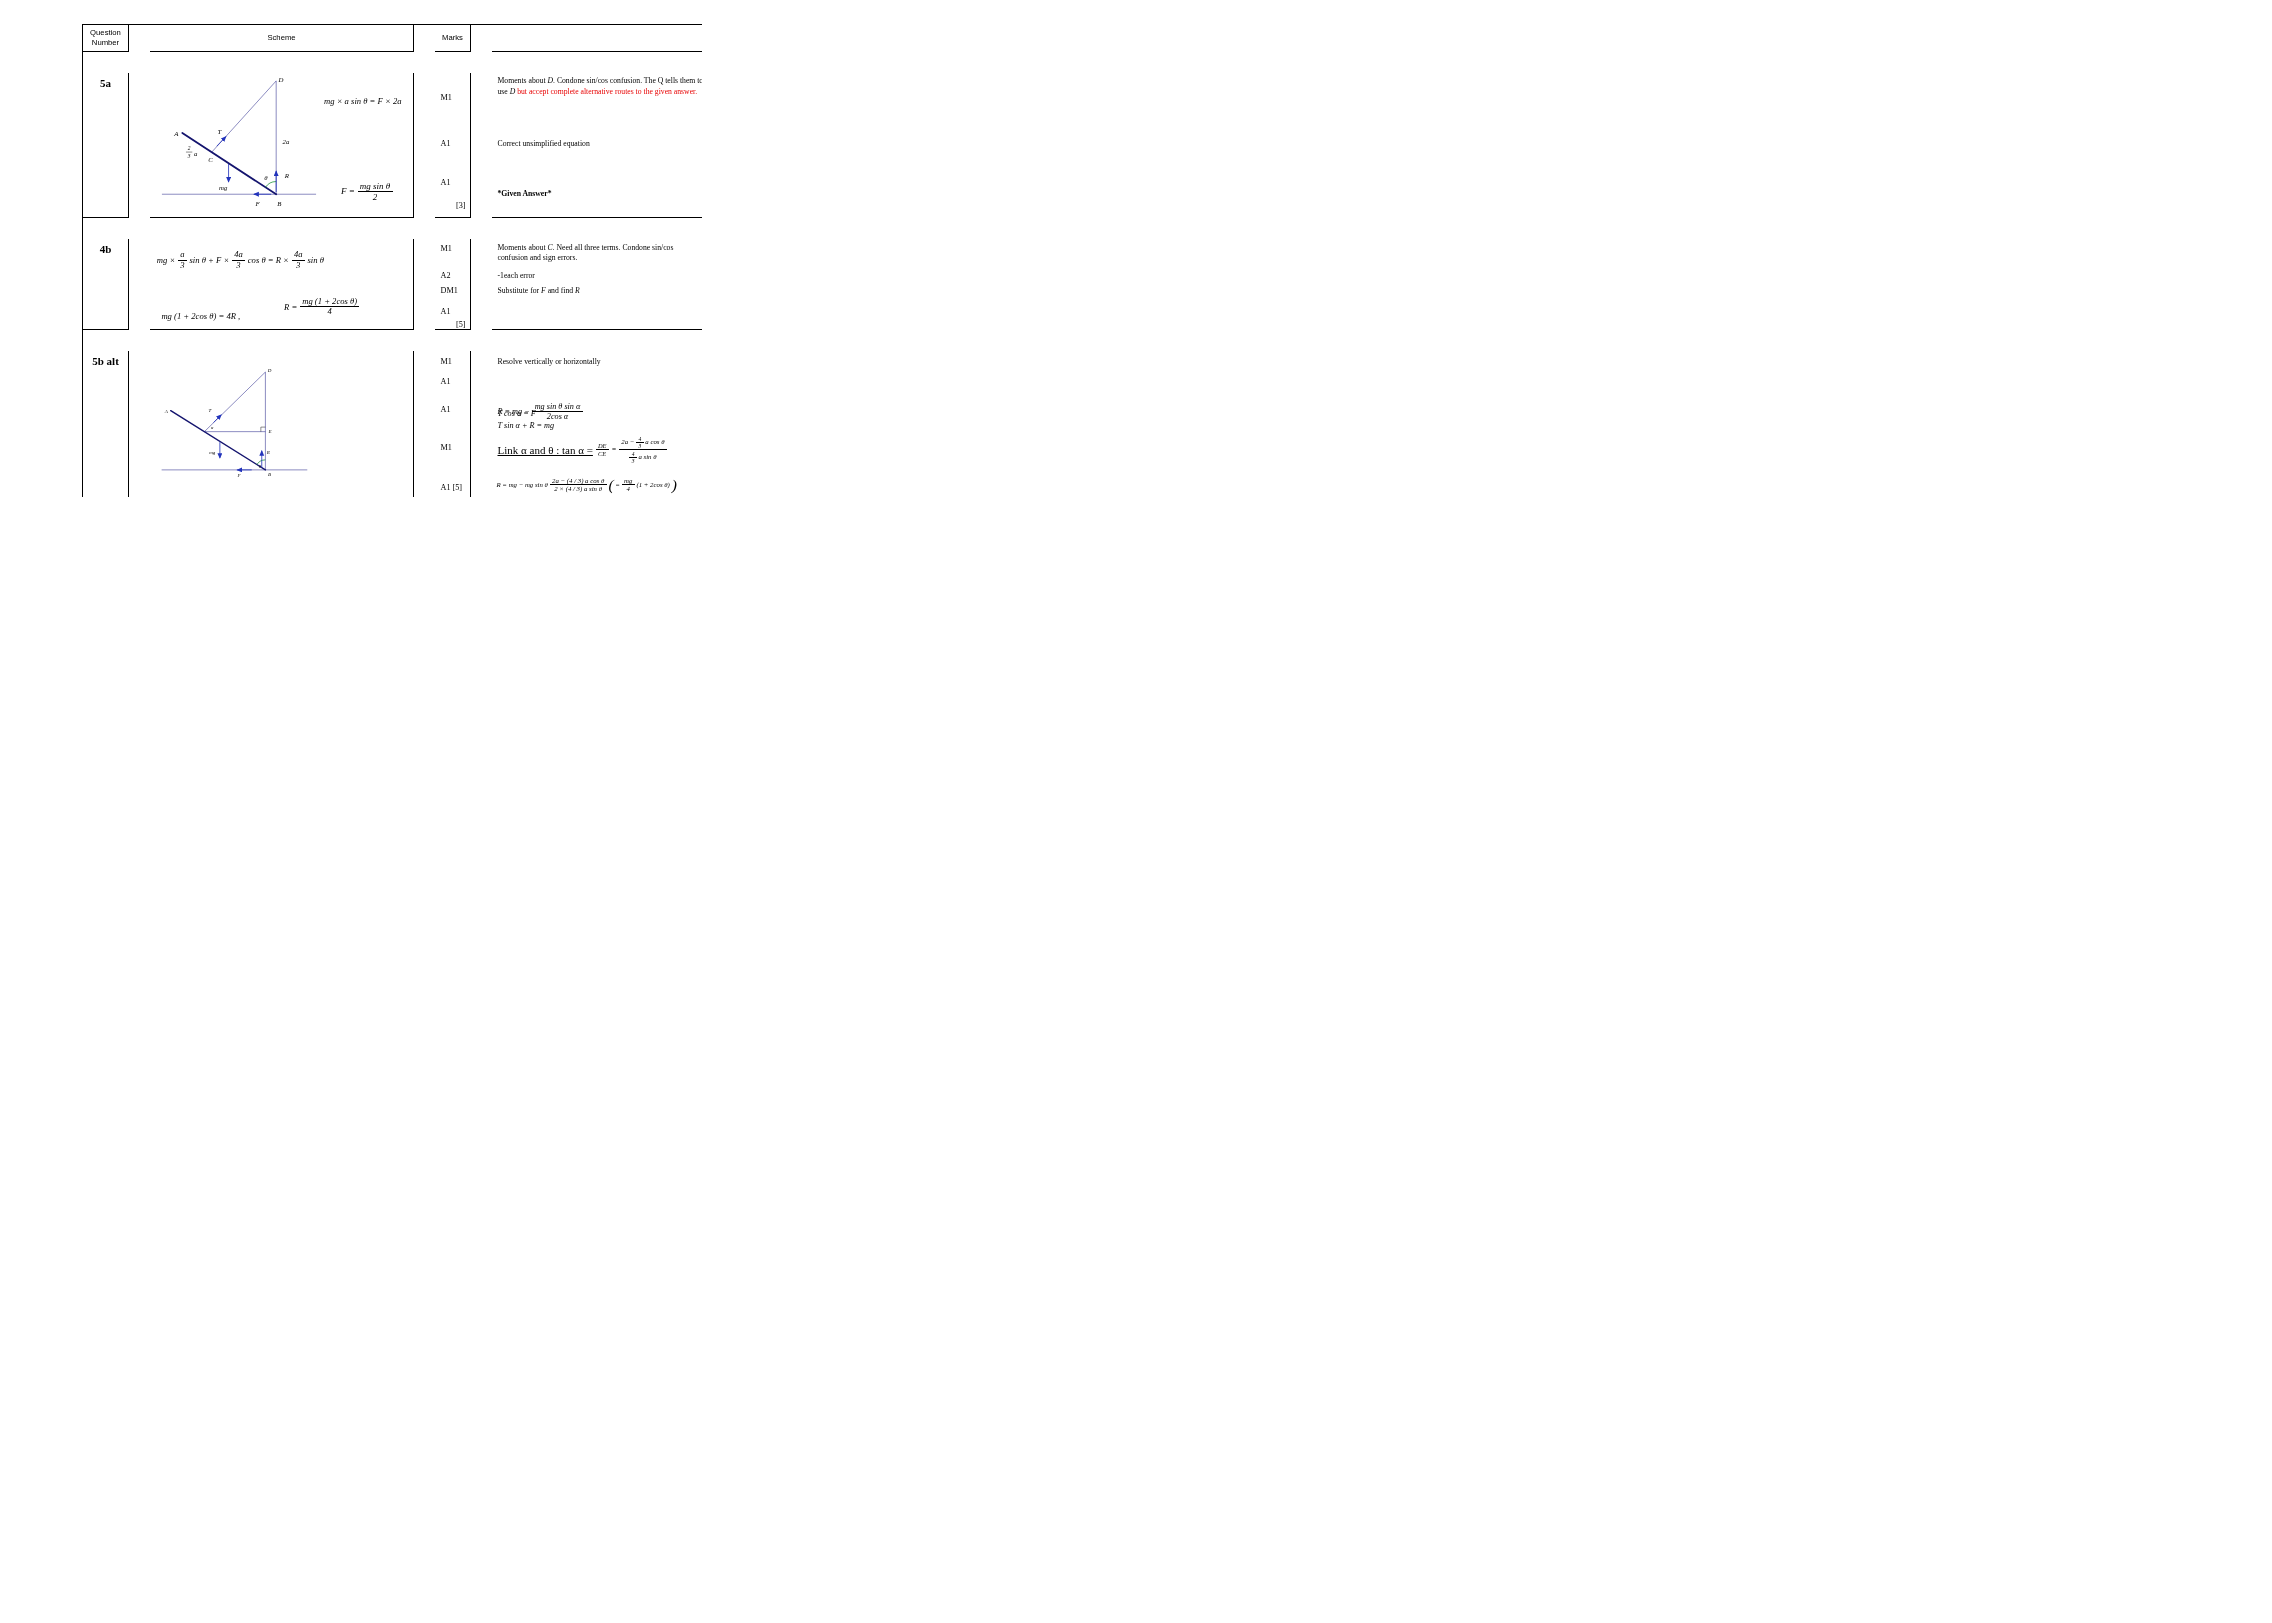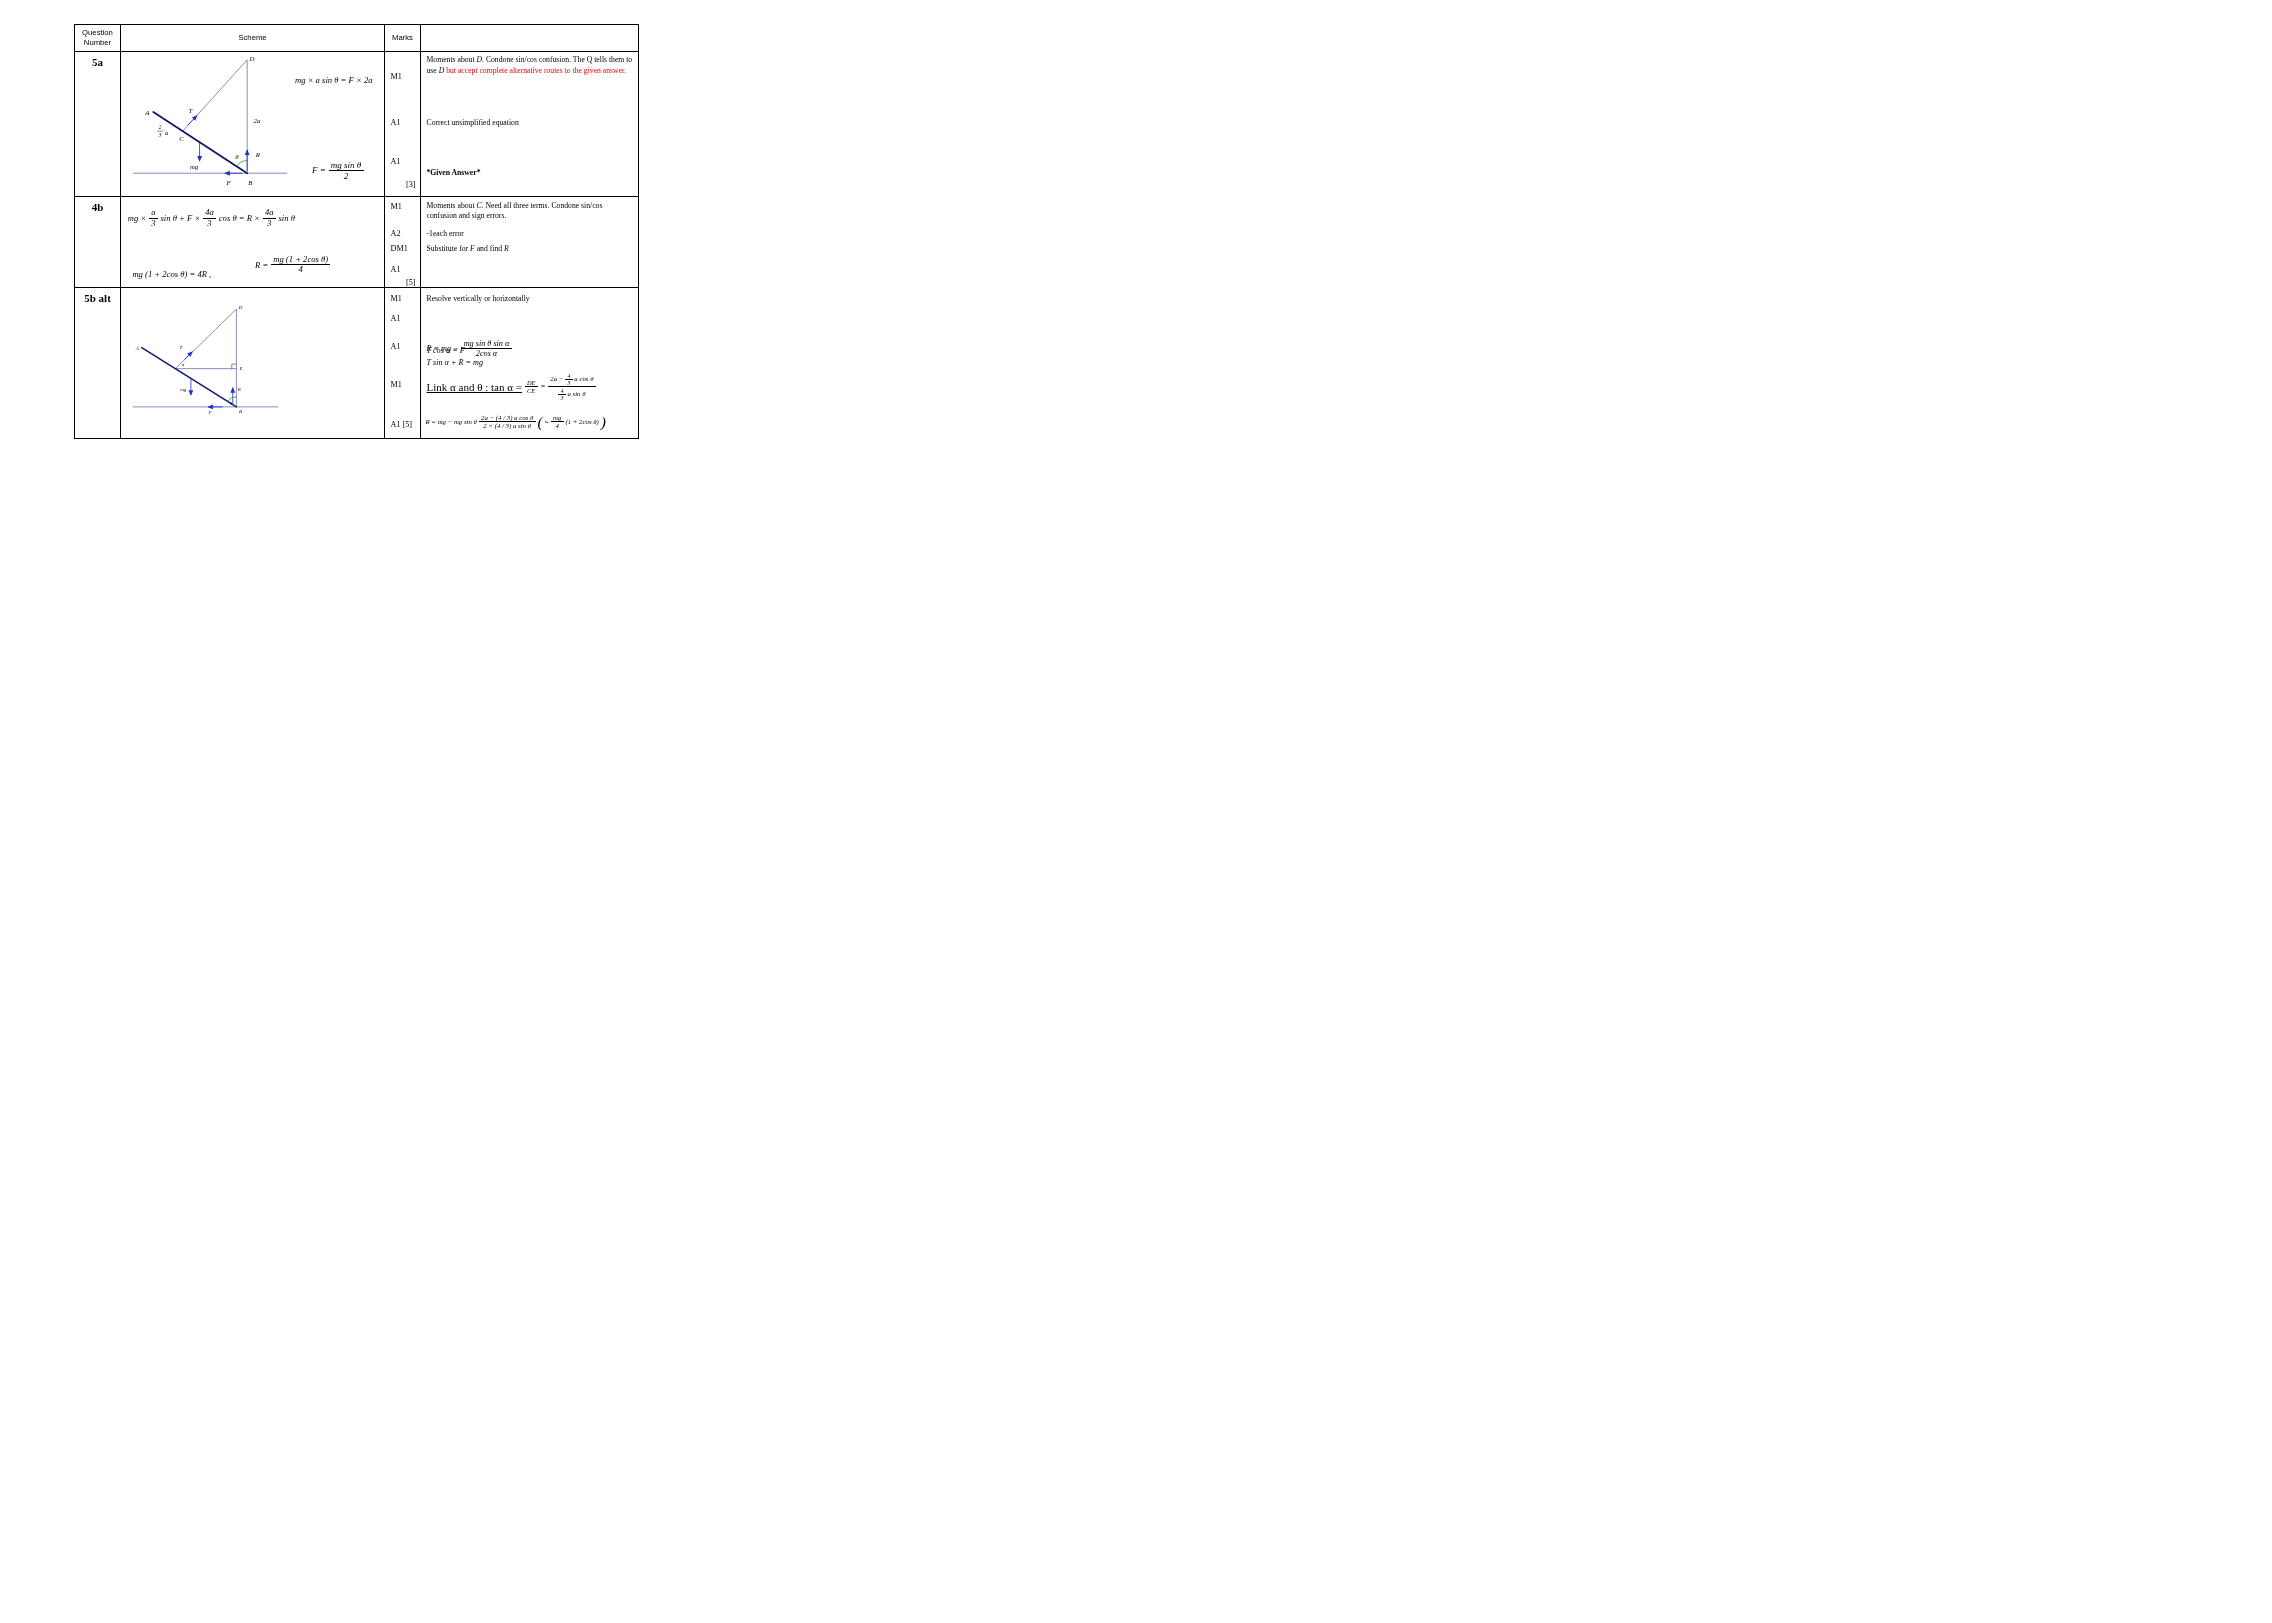--- a/index.html
+++ b/index.html
@@ -1,25 +1,25 @@
 <!DOCTYPE html>
 <html style="font-size:7.3px"><head>
 <meta charset="utf-8">
 <style>
   * { margin:0; padding:0; box-sizing:border-box; }
   html,body { background:#ffffff; }
   body { font-family:"Liberation Serif", serif; color:#000; }
   .page { position:relative; width:702px; height:497px; background:#fff; overflow:hidden; }
 
   .mstable {
-    position:absolute; left:74px; top:23.6px;
+    position:absolute; left:82px; top:23.6px;
     display:grid;
     grid-template-columns:46px 264px 36px 218px;
     grid-template-rows:27px 145px 91px 151px;
-    border-left:0.9px solid #000; border-top:0.9px solid #000;
+    border-left:0.9px solid #000; border-top:0.9px solid #000;gap:21px;
   }
   .cell { position:relative; border-right:0.9px solid #000; border-bottom:0.9px solid #000; background:#fff; }
   .hcell { display:flex; align-items:center; justify-content:center; text-align:center;
            font-family:"Liberation Sans", sans-serif; font-size:7.7px; line-height:1.25; }
   .qnum { font-weight:bold; font-size:11px; text-align:center; padding-top:4.1px; }
 
   .abs { position:absolute; }
   .math { font-style:italic; font-size:8.6px; }
   .mathline { display:flex; align-items:center; gap:2.7px; white-space:nowrap; }
 

